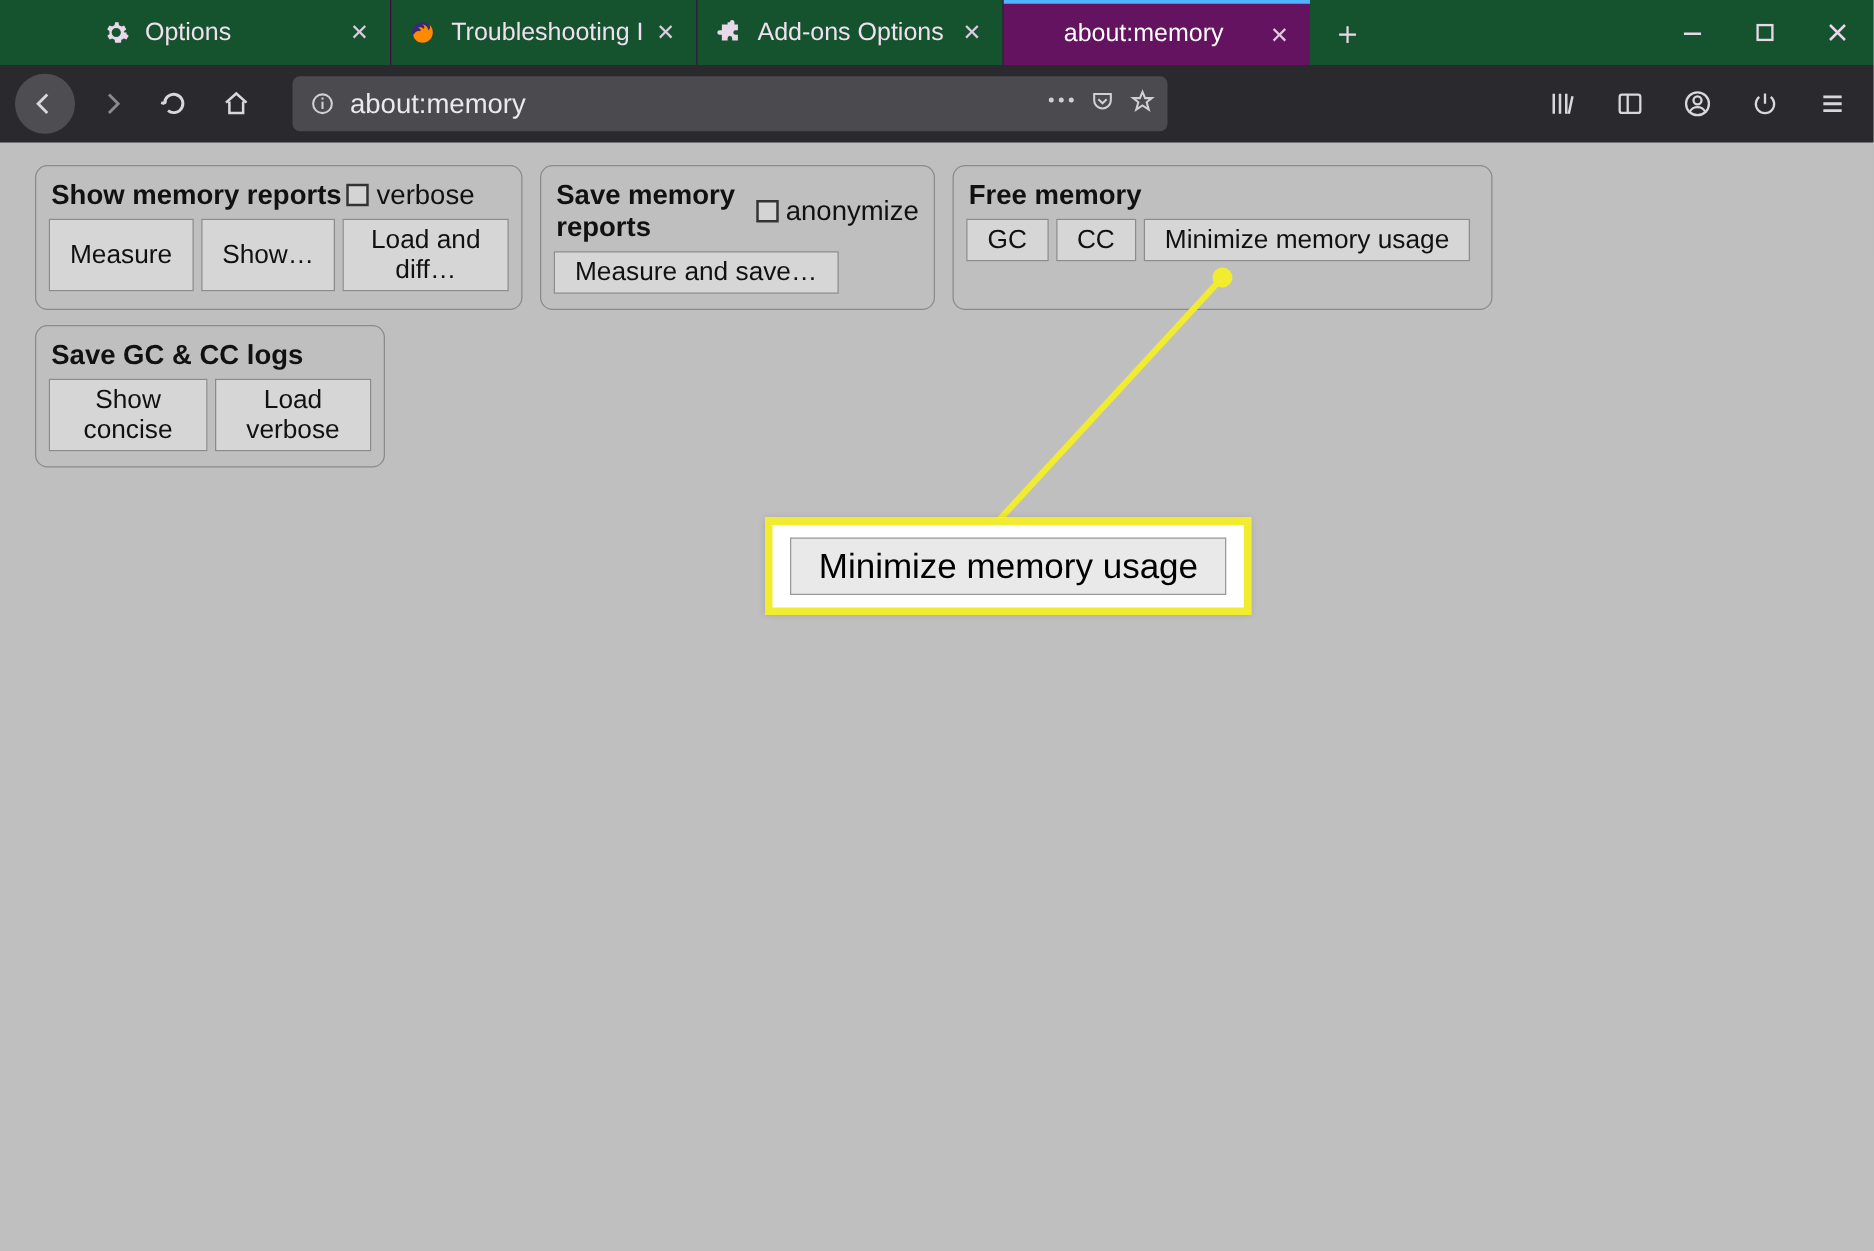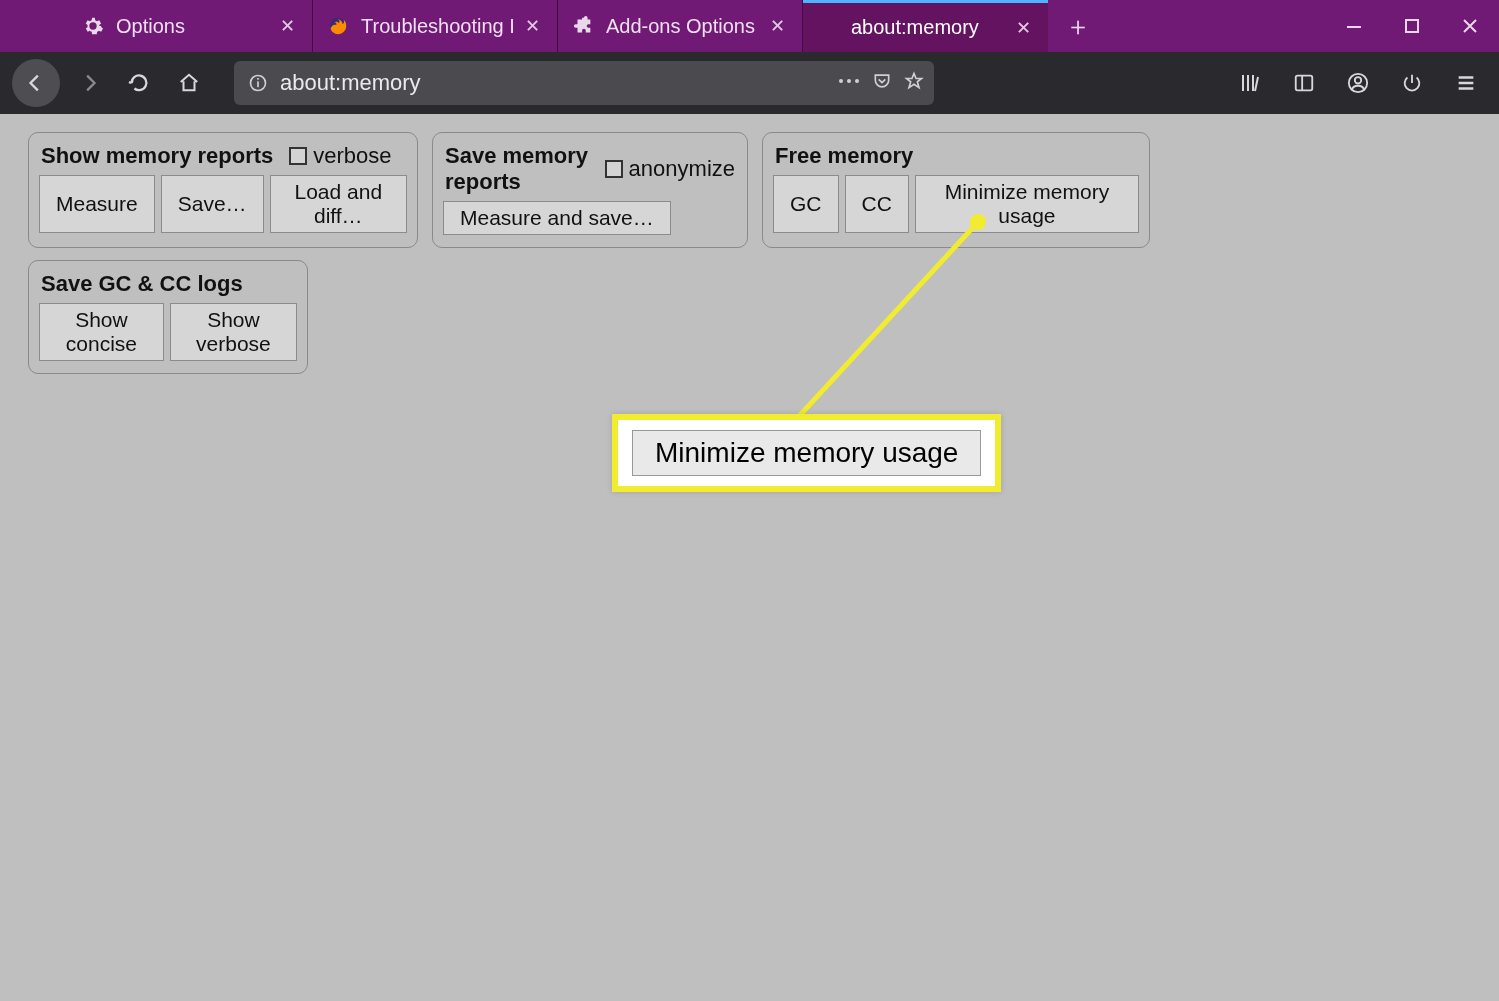--- a/index.html
+++ b/index.html
@@ -5,21 +5,21 @@
     * { box-sizing: border-box; margin: 0; padding: 0; }
     body {
       width: 1499px; height: 1001px;
       font-family: "Segoe UI", Arial, sans-serif;
       background: #bfbfbf;
       overflow: hidden;
       position: relative;
     }
     .titlebar {
       height: 52px;
-      background: #701a75;
+      background: #14532d;
       display: flex;
       align-items: stretch;
     }
     .titlebar-left { width: 68px; }
     .tabs { display: flex; align-items: stretch; }
     .tab {
       width: 245px;
       display: flex; align-items: center;
       padding: 0 14px 0 14px;
       color: #e9d7ea;
@@ -75,21 +75,21 @@
       padding: 18px 28px;
     }
     .panel-row { display:flex; gap:14px; flex-wrap:wrap; }
     fieldset.panel {
       border:1px solid #8a8a8a;
       border-radius:10px;
       padding: 8px 10px 12px 10px;
       background:#bfbfbf;
     }
     .panel-head {
-      display:flex; align-items:center; gap:16px;
+      display:flex; align-items:center; gap:4px;
       font-size:22px; font-weight:700; color:#111;
       padding: 2px 2px 6px 2px;
     }
     .panel-head .chk { display:flex; align-items:center; gap:6px; font-weight:400;}
     .panel-head .chk input {
       width:18px; height:18px; appearance:none; border:2px solid #333; background:#d4d4d4;
     }
     .btnrow { display:flex; gap:6px; }
     button.app-btn {
       background:#d6d6d6;
@@ -257,59 +257,59 @@
     <fieldset class="panel" style="width:390px">
       <div class="panel-head">
         <span>Show memory reports</span>
         <label class="chk">
           <input type="checkbox" style="">
           <span>verbose</span>
         </label>
       </div>
       <div class="btnrow">
         <button class="app-btn">Measure</button>
-        <button class="app-btn">Save…</button>
+        <button class="app-btn">Show…</button>
         <button class="app-btn">Load and diff…</button>
       </div>
     </fieldset>
 
     <fieldset class="panel" style="width:316px">
       <div class="panel-head">
         <span>Save memory reports</span>
         <label class="chk">
           <input type="checkbox" style="">
           <span>anonymize</span>
         </label>
       </div>
       <div class="btnrow">
         <button class="app-btn">Measure and save…</button>
       </div>
     </fieldset>
 
-    <fieldset class="panel" style="width:388px">
+    <fieldset class="panel" style="width:432px">
       <div class="panel-head">
         <span>Free memory</span>
       </div>
       <div class="btnrow">
         <button class="app-btn">GC</button>
         <button class="app-btn">CC</button>
         <button class="app-btn">Minimize memory usage</button>
       </div>
     </fieldset>
 
   </div>
 
   <div class="panel-row" style="margin-top:12px">
     <fieldset class="panel" style="width:280px">
       <div class="panel-head">
         <span>Save GC &amp; CC logs</span>
       </div>
       <div class="btnrow">
         <button class="app-btn">Show concise</button>
-        <button class="app-btn">Show verbose</button>
+        <button class="app-btn">Load verbose</button>
       </div>
     </fieldset>
   </div>
 
   <svg class="annot" width="1499" height="700">
     <line x1="978" y1="108" x2="790" y2="312" stroke="#f1ec2f" stroke-width="5"></line>
     <circle cx="978" cy="108" r="8" fill="#f1ec2f"></circle>
   </svg>
   <div class="highlight-box">
     <button>Minimize memory usage</button>

